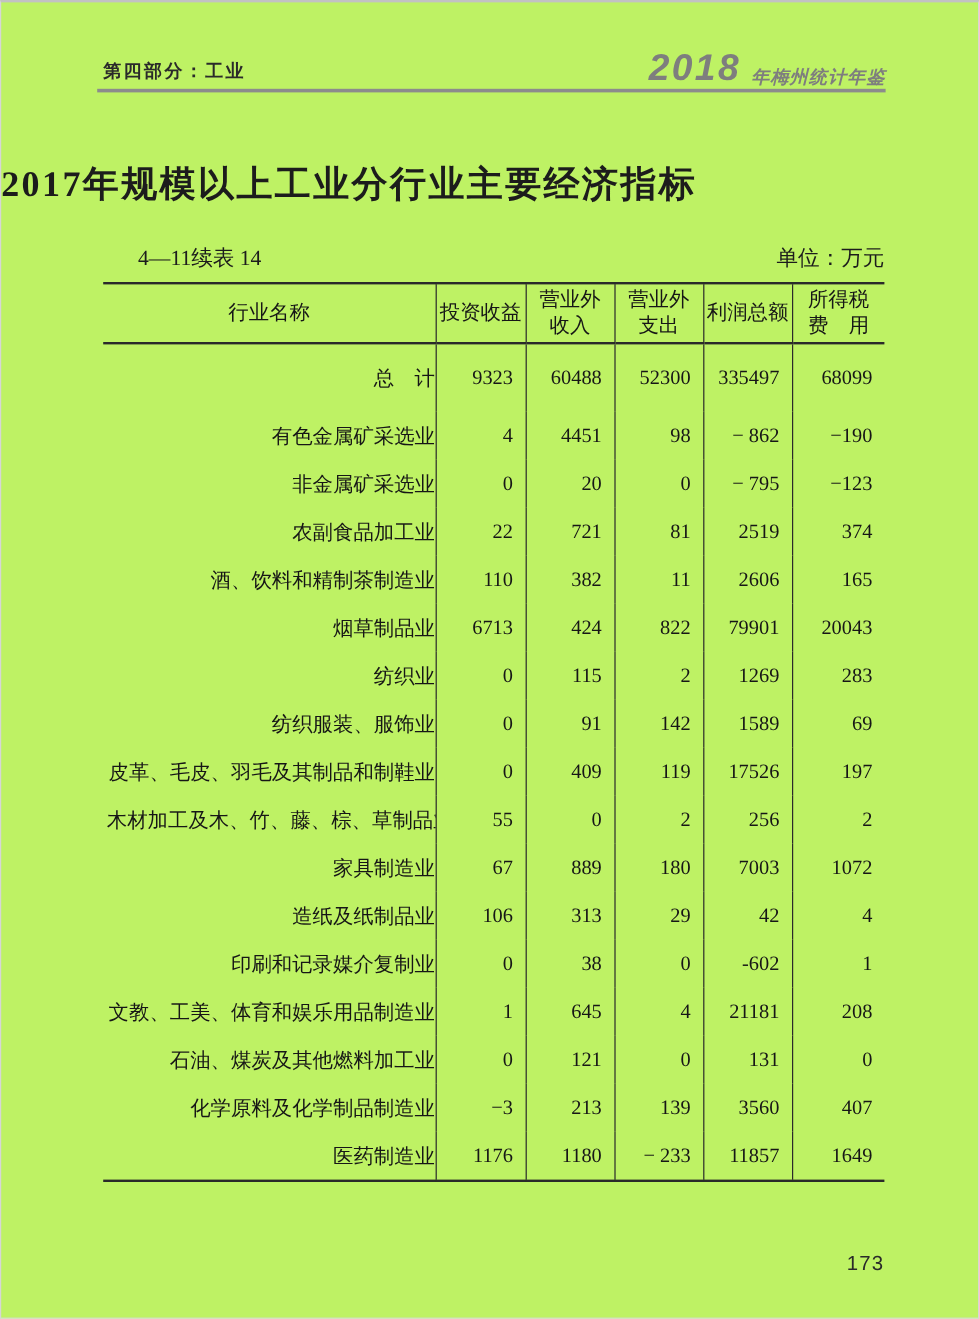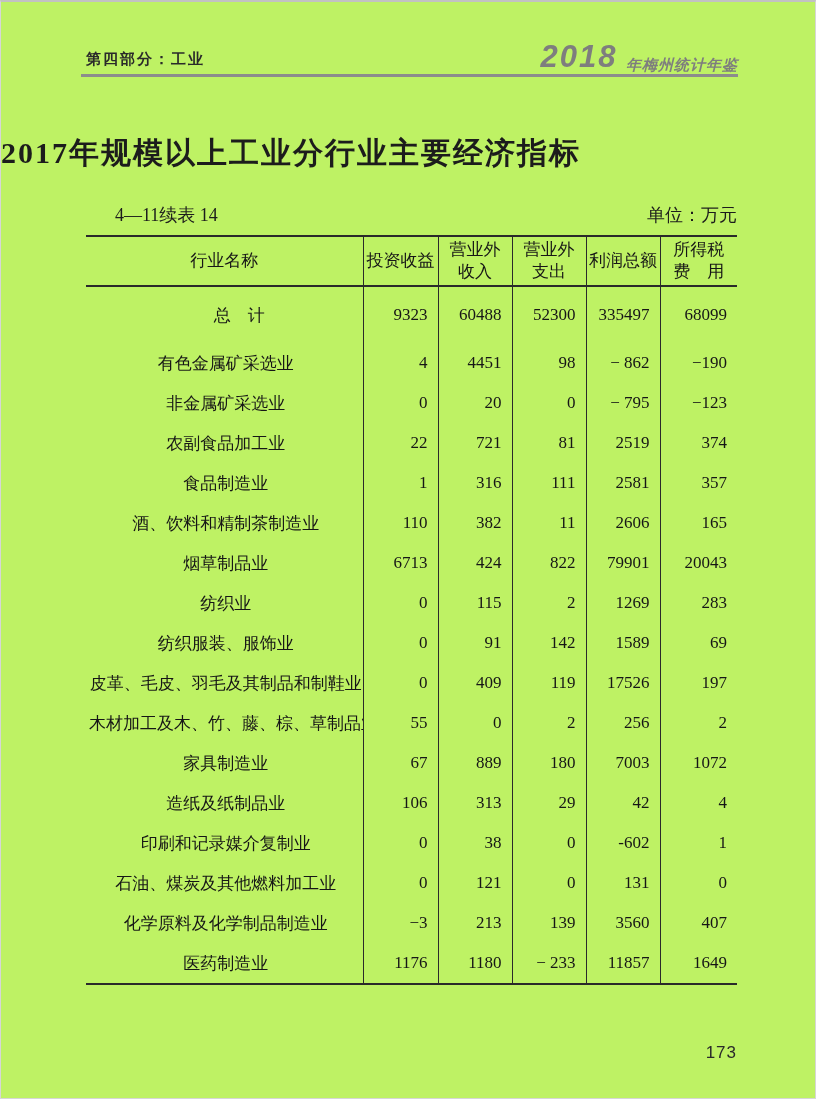--- a/index.html
+++ b/index.html
@@ -53,21 +53,21 @@
     border-bottom:2px solid #2a2a2a;
   }
   .econ-table th, .econ-table td { padding:0; vertical-align:middle; }
   .econ-table th + th, .econ-table td + td { border-left:1.5px solid #2a2a2a; }
   .econ-table thead th {
     height:48px; font-weight:normal; text-align:center; line-height:1.3;
     border-bottom:2px solid #2a2a2a;
   }
   .econ-table tbody td { height:40px; }
   .econ-table tbody tr.first-row td { height:56px; }
-  .econ-table td.name { text-align:center; padding-left:3px; white-space:nowrap; overflow:hidden; }
+  .econ-table td.name { text-align:right; padding-left:3px; white-space:nowrap; overflow:hidden; }
   .econ-table td.name.indent { padding-left:30px; }
   .econ-table td.num { text-align:right; padding-right:10px; white-space:nowrap; }
 
   
   .page-num {
     position:absolute; top:1041px; left:85px; width:651px;
     text-align:right;
     font-family:"Liberation Sans","DejaVu Sans",sans-serif;
     font-size:17px; letter-spacing:1px; color:#2a2a2a;
   }
@@ -139,28 +139,20 @@
       </tr>
       <tr>
         <td class="name">农副食品加工业</td>
         <td class="num">22</td>
         <td class="num">721</td>
         <td class="num">81</td>
         <td class="num">2519</td>
         <td class="num">374</td>
       </tr>
       <tr>
-        <td class="name">食品制造业</td>
-        <td class="num">1</td>
-        <td class="num">316</td>
-        <td class="num">111</td>
-        <td class="num">2581</td>
-        <td class="num">357</td>
-      </tr>
-      <tr>
         <td class="name">酒、饮料和精制茶制造业</td>
         <td class="num">110</td>
         <td class="num">382</td>
         <td class="num">11</td>
         <td class="num">2606</td>
         <td class="num">165</td>
       </tr>
       <tr>
         <td class="name">烟草制品业</td>
         <td class="num">6713</td>
@@ -219,20 +211,28 @@
       </tr>
       <tr>
         <td class="name">印刷和记录媒介复制业</td>
         <td class="num">0</td>
         <td class="num">38</td>
         <td class="num">0</td>
         <td class="num">-602</td>
         <td class="num">1</td>
       </tr>
       <tr>
+        <td class="name">文教、工美、体育和娱乐用品制造业</td>
+        <td class="num">1</td>
+        <td class="num">645</td>
+        <td class="num">4</td>
+        <td class="num">21181</td>
+        <td class="num">208</td>
+      </tr>
+      <tr>
         <td class="name">石油、煤炭及其他燃料加工业</td>
         <td class="num">0</td>
         <td class="num">121</td>
         <td class="num">0</td>
         <td class="num">131</td>
         <td class="num">0</td>
       </tr>
       <tr>
         <td class="name">化学原料及化学制品制造业</td>
         <td class="num">−3</td>

